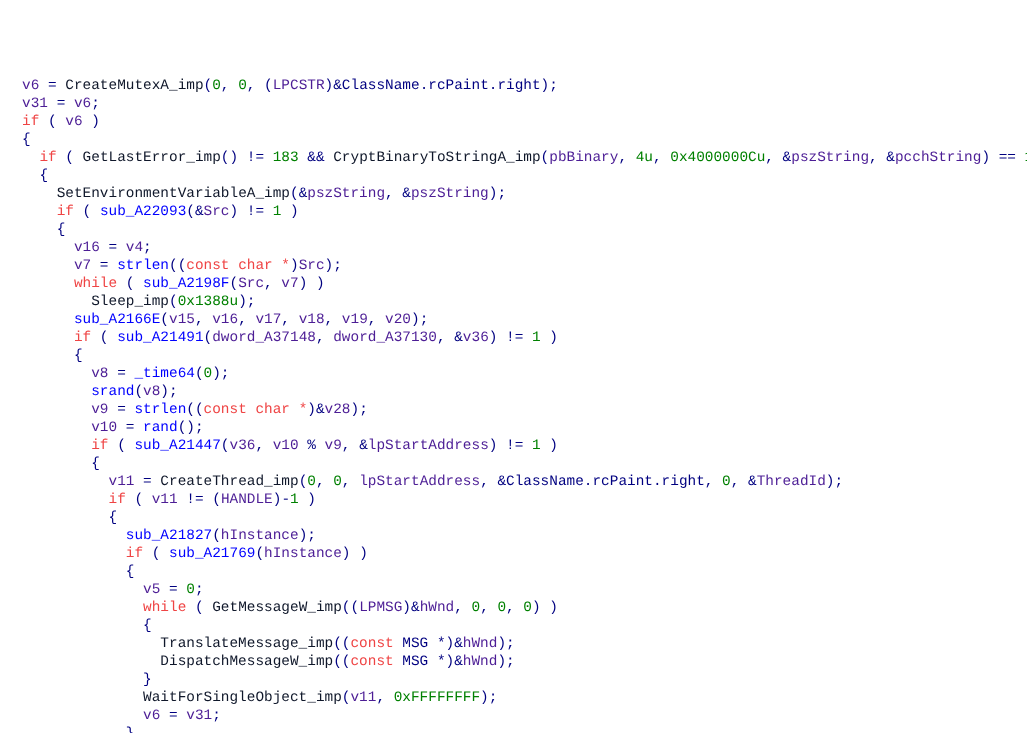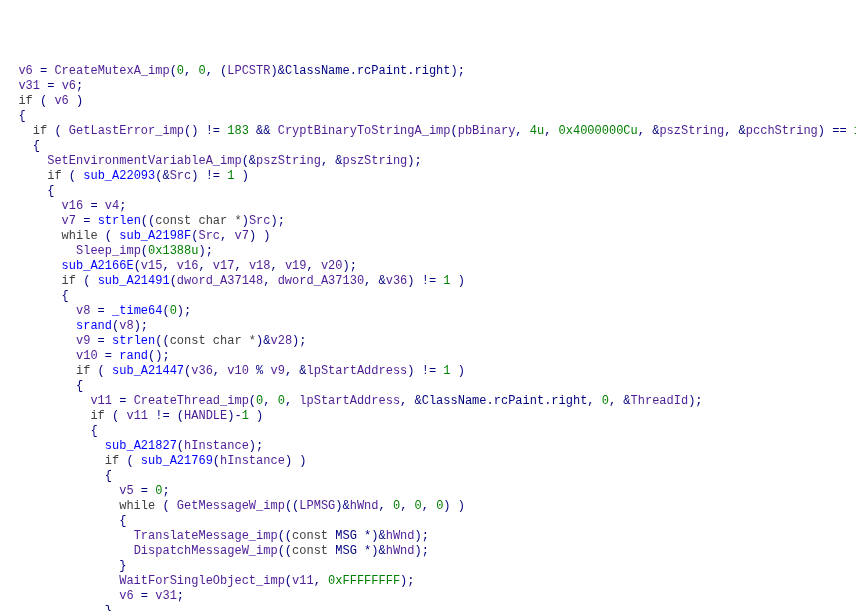--- a/index.html
+++ b/index.html
@@ -5,22 +5,22 @@
   body {
     margin: 0;
     padding: 4px;
     font-family: Consolas, 'Courier New', monospace;
     font-size: 12px;
     line-height: 15px;
     background: #ffffff;
     color: #000080;
     white-space: pre;
   }
-  .kw { color: #404040; }
-  .func { color: #4c1d95; font-family: Liberation Mono, monospace; }
+  .kw { color: #ef4444; }
+  .func { color: #0f172a; font-family: Liberation Mono, monospace; }
   .funcblue { color: #0000ff; }
   .num { color: #008000; }
   .var { color: #4c1d95; }
   .punct { color: #000080; }
   .codeblock { display:block; }
 </style>
 </head>
 <body>
 
 

